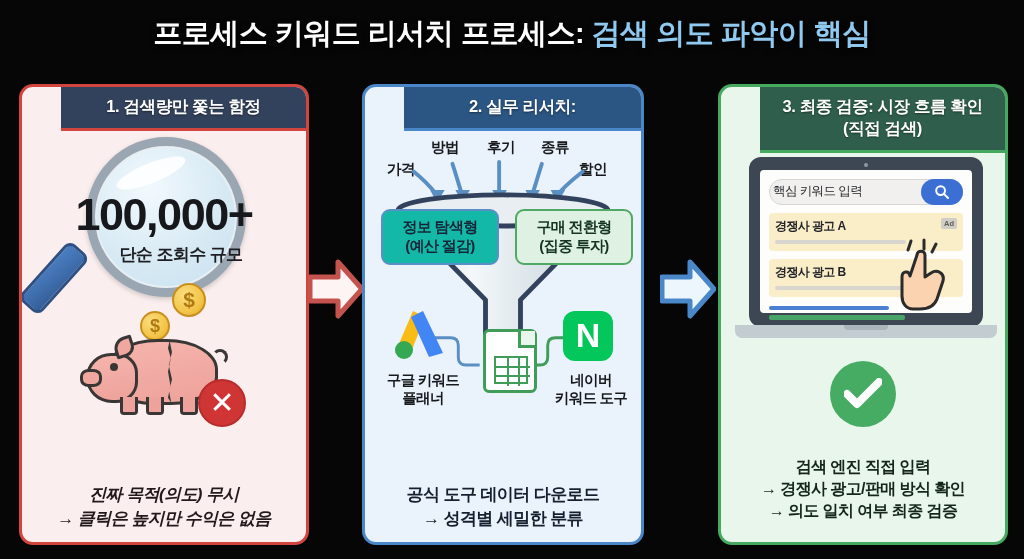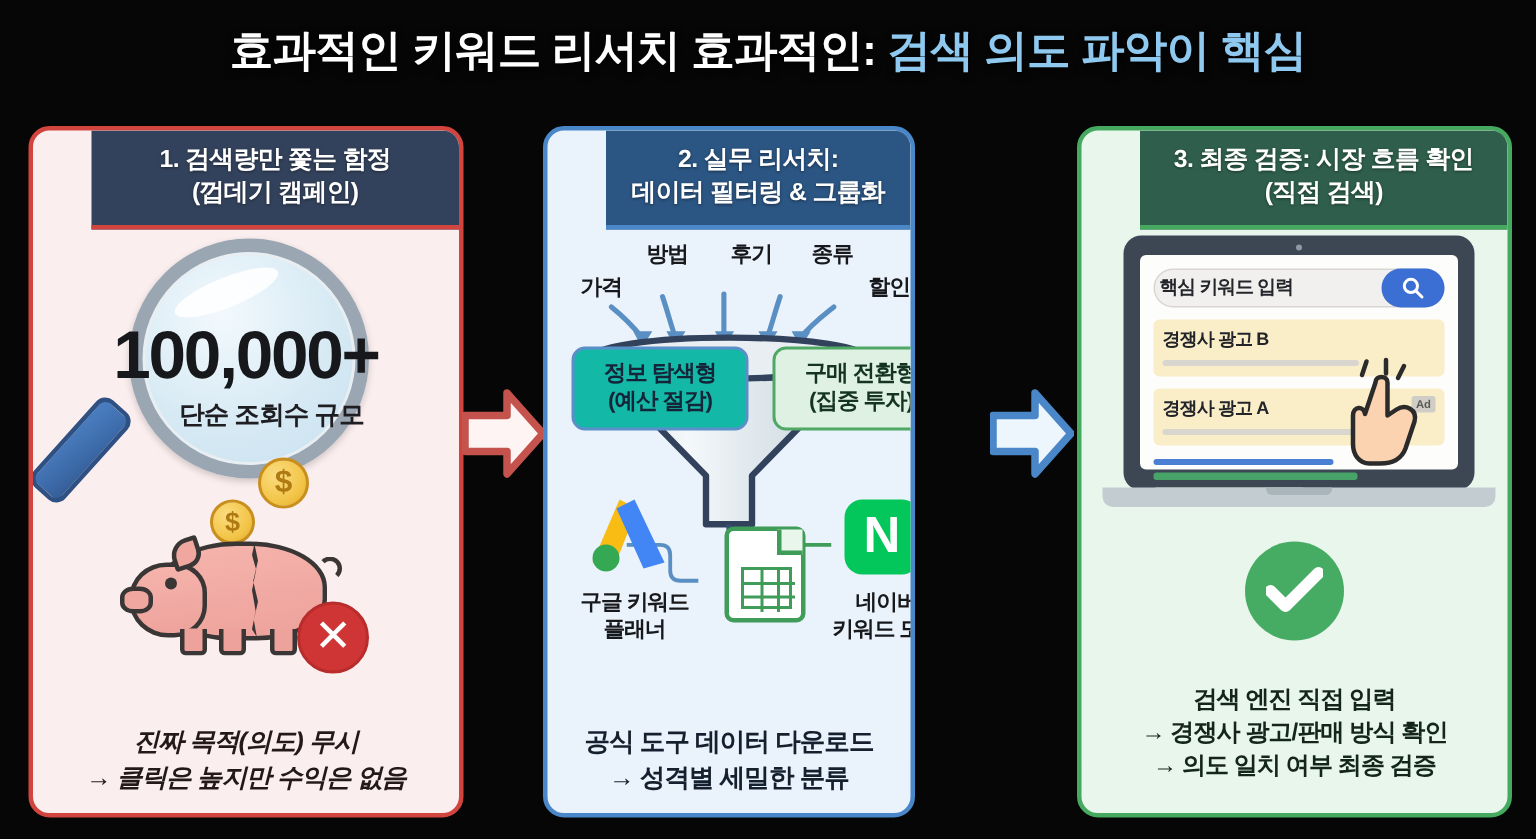--- a/index.html
+++ b/index.html
@@ -23,21 +23,21 @@
   .title .accent { color: #8fc9ef; margin-top: 12px; }
 
   
   .panel {
     position: absolute; top: 84px; height: 461px;
     border-radius: 14px;
     overflow: hidden;
     display: flex; flex-direction: column;
   }
   .panel-1 { left: 19px;  width: 290px; border: 3px solid #d2453f; background: #fbeeee; }
-  .panel-2 { left: 362px; width: 248px; border: 3px solid #4a87c8; background: #eaf2fb; }
+  .panel-2 { left: 362px; width: 282px; border: 3px solid #4a87c8; background: #eaf2fb; }
   .panel-3 { left: 718px; width: 290px; border: 3px solid #45a95f; background: #e9f6ec; }
 
   .panel-head {
     flex: 0 0 auto;
     padding: 9px 8px 10px;
     text-align: center;
     color: #ffffff;
     font-size: 16.5px; font-weight: 700; line-height: 1.32;
     letter-spacing: -0.4px;
     text-shadow: 0 1px 2px rgba(0,0,0,.45);
@@ -234,21 +234,21 @@
   .screen {
     width: 100%; height: 100%; background: #fdfdfb; border-radius: 4px;
     position: relative; padding: 9px 9px;
   }
   .searchbar {
     position: relative; height: 26px; border-radius: 13px;
     background: #f1f0ee; border: 1.5px solid #d8d6d2;
     display: flex; align-items: center;
   }
   .searchbar span {
-    padding-left: 3px; font-size: 12.5px; font-weight: 700;
+    padding-left: 3px; font-size: 12.5px; font-weight: 400;
     letter-spacing: -0.6px; color: #25262b;
   }
   .search-btn {
     position: absolute; right: -1px; top: -1px; bottom: -1px; width: 42px;
     background: #3b6fd4; border-radius: 13px;
     display: flex; align-items: center; justify-content: center;
   }
   .search-btn svg { display: block; }
   .ad-row {
     margin-top: 8px; background: #faeec8; border-radius: 4px;
@@ -290,27 +290,26 @@
 
   
   .arrow { position: absolute; top: 258px; width: 56px; height: 62px; }
 </style>
 </head>
 <body>
 
 <div id="root">
 
   <div class="title">
-    <span>효과적인 키워드 리서치 효과적인: </span><span class="accent">검색 의도 파악이 핵심</span>
+    <span>프로세스 키워드 리서치 프로세스: </span><span class="accent">검색 의도 파악이 핵심</span>
   </div>
 
   <div class="panel panel-1">
     <div class="panel-head">
       <div>1. 검색량만 쫓는 함정</div>
-      <div>(껍데기 캠페인)</div>
     </div>
     <div class="panel-body">
 
       <div class="magnifier">
         <div class="mag-lens"></div>
         <div class="mag-gloss"></div>
         <div class="mag-handle"></div>
       </div>
 
       <div class="big-number">100,000+</div>
@@ -344,21 +343,20 @@
 
   <div class="arrow" style="left:308px">
     <svg width="56" height="62" viewBox="0 0 56 62">
       <path d="M2 19 H30 V4 L54 31 L30 58 V43 H2 Z" fill="#fdf4f3" stroke="#c4534d" stroke-width="5" stroke-linejoin="round"></path>
     </svg>
   </div>
 
   <div class="panel panel-2">
     <div class="panel-head">
       <div>2. 실무 리서치:</div>
-      <div>데이터 필터링 &amp; 그룹화</div>
     </div>
     <div class="panel-body">
 
       <div class="funnel-labels">
         <div class="fl fl-0">가격</div>
         <div class="fl fl-1">방법</div>
         <div class="fl fl-2">후기</div>
         <div class="fl fl-3">종류</div>
         <div class="fl fl-4">할인</div>
       </div>
@@ -466,28 +464,28 @@
               <span>핵심 키워드 입력</span>
               <div class="search-btn">
                 <svg width="16" height="16" viewBox="0 0 16 16">
                   <circle cx="6.6" cy="6.6" r="4.4" fill="none" stroke="#fff" stroke-width="2"></circle>
                   <line x1="9.9" y1="9.9" x2="14" y2="14" stroke="#fff" stroke-width="2" stroke-linecap="round"></line>
                 </svg>
               </div>
             </div>
 
             <div class="ad-row">
-              <div class="ad-title">경쟁사 광고 B</div>
-              <div class="ad-line"></div>
-            </div>
-
-            <div class="ad-row">
               <div class="ad-title">경쟁사 광고 A</div>
               <div class="ad-line"></div>
               <div class="ad-badge">Ad</div>
+            </div>
+
+            <div class="ad-row">
+              <div class="ad-title">경쟁사 광고 B</div>
+              <div class="ad-line"></div>
             </div>
 
             <div class="res-lines">
               <i class="rl-blue"></i>
               <i class="rl-green"></i>
               <i class="rl-gray"></i>
             </div>
 
           </div>
         </div>

